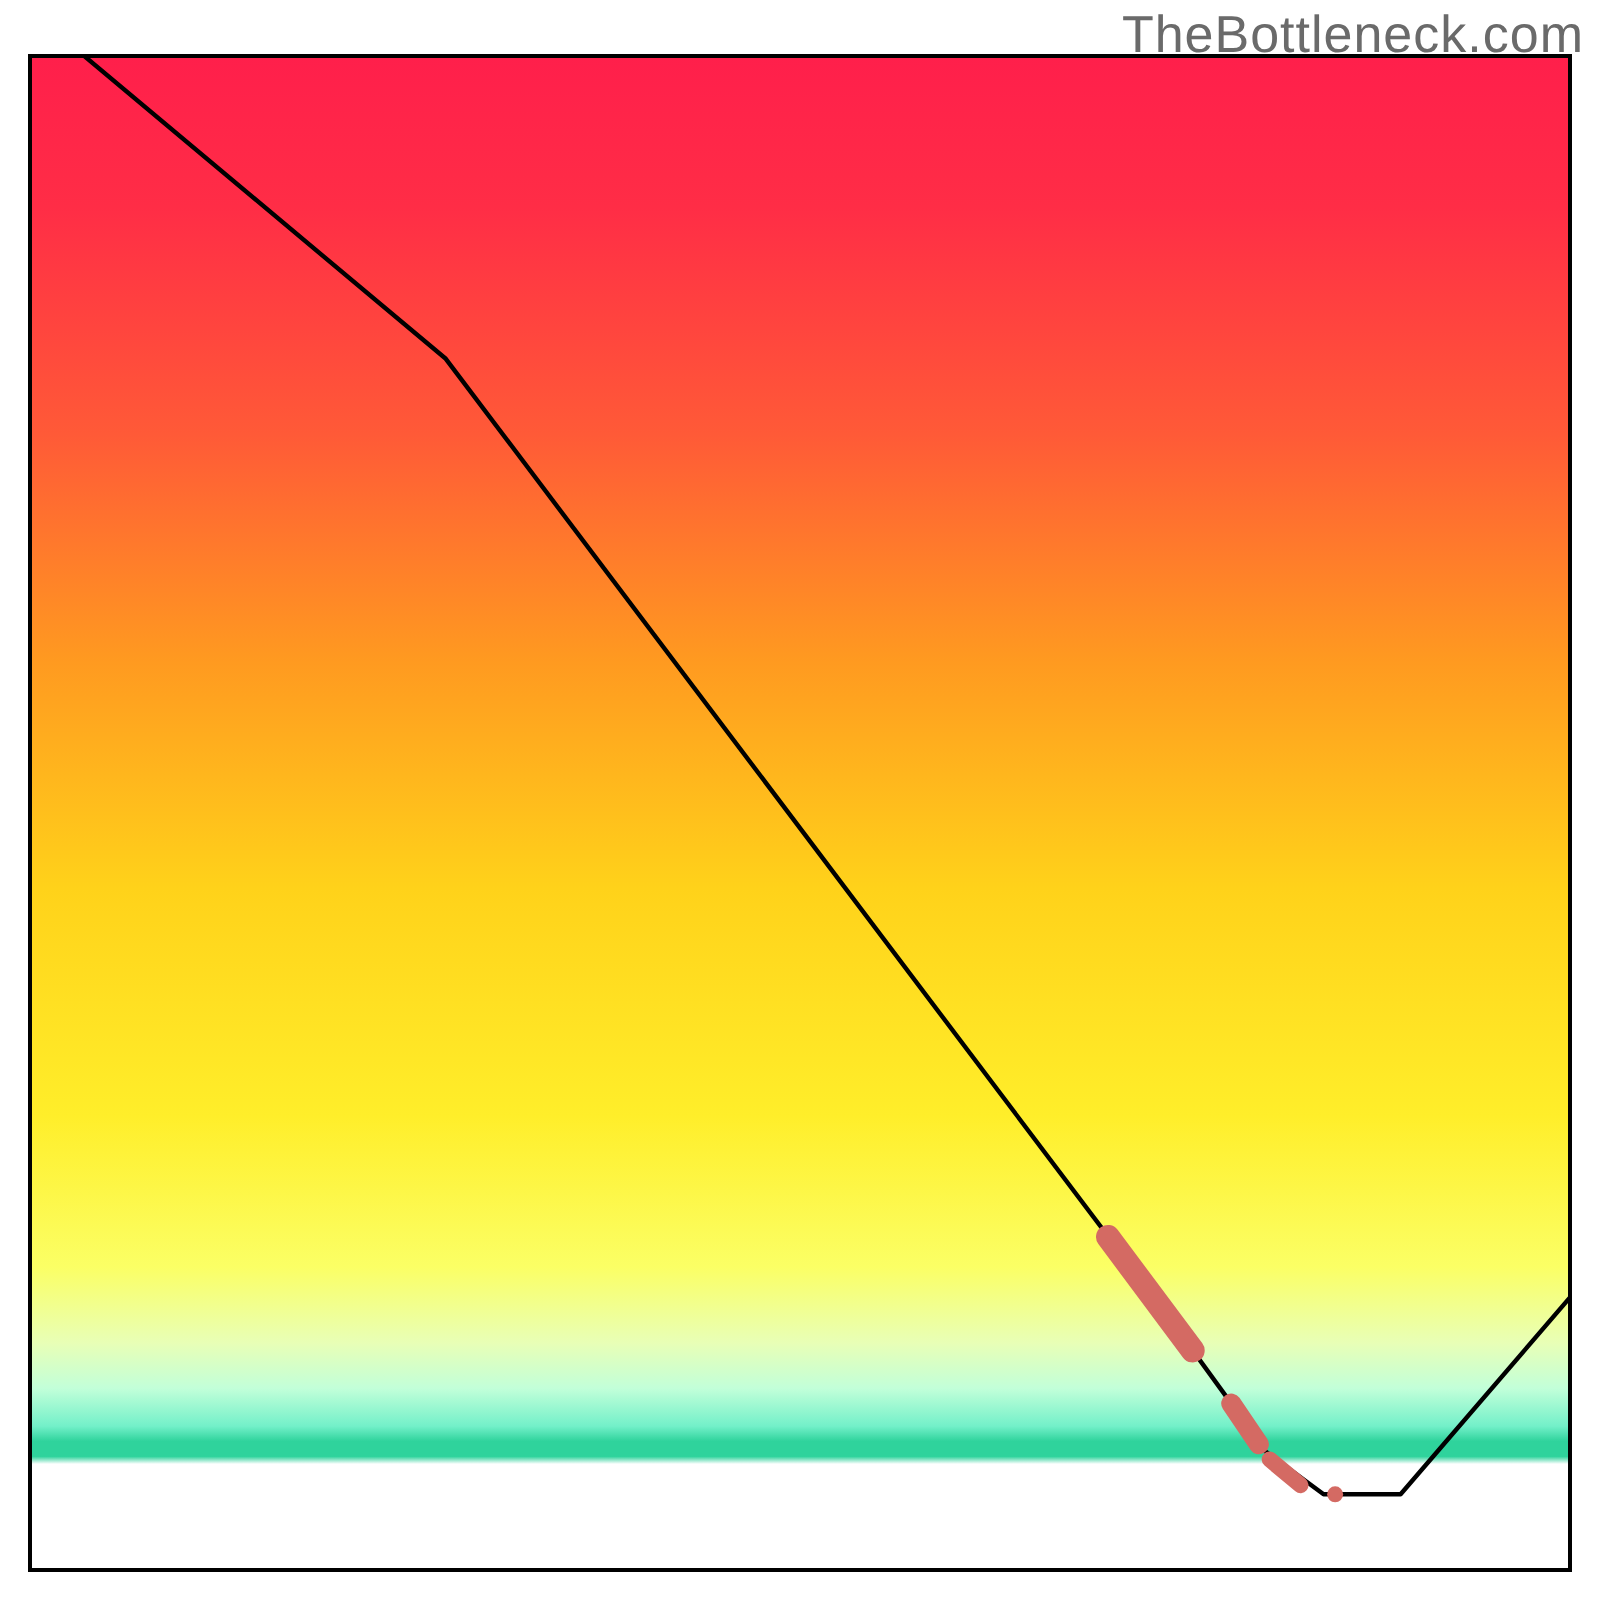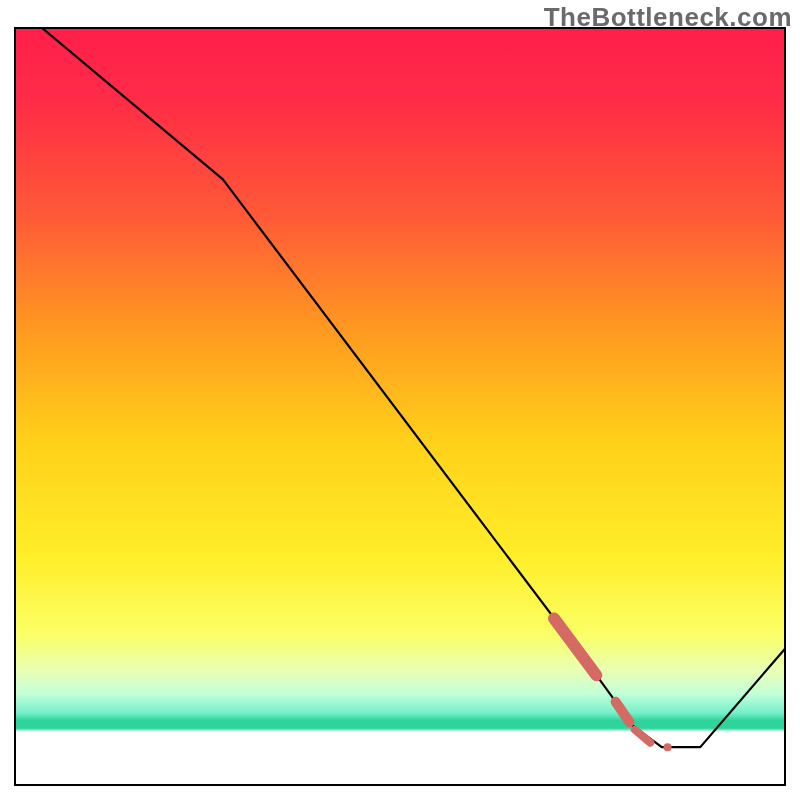--- a/index.html
+++ b/index.html
@@ -14,21 +14,21 @@
   .stage {
     position: relative;
     width: 800px;
     height: 800px;
   }
   .watermark {
     position: absolute;
     top: 2px;
     right: 8px;
     font-size: 26px;
-    font-weight: 700;
+    font-weight: 400;
     color: #6a6a6a;
     letter-spacing: 0.5px;
     z-index: 10;
   }
   svg {
     position: absolute;
     top: 0;
     left: 0;
   }
 </style>

